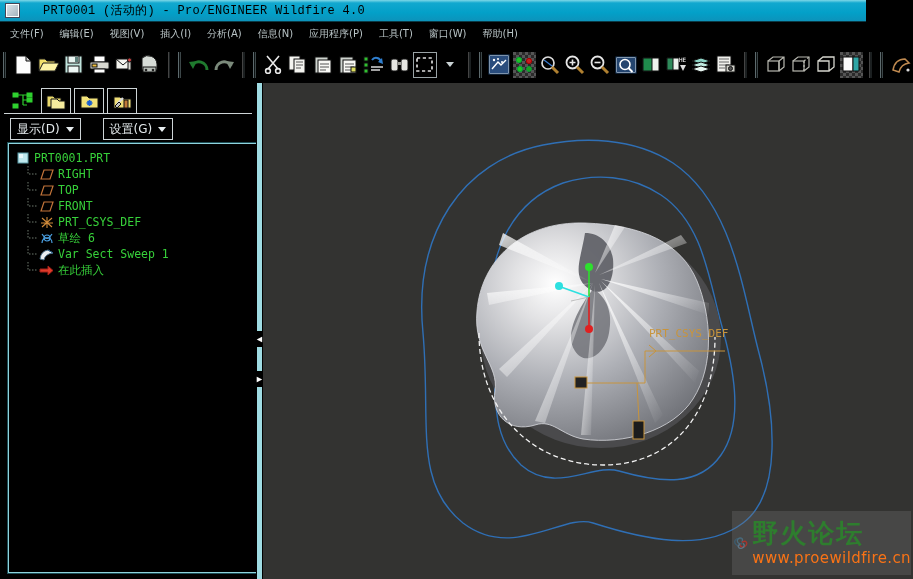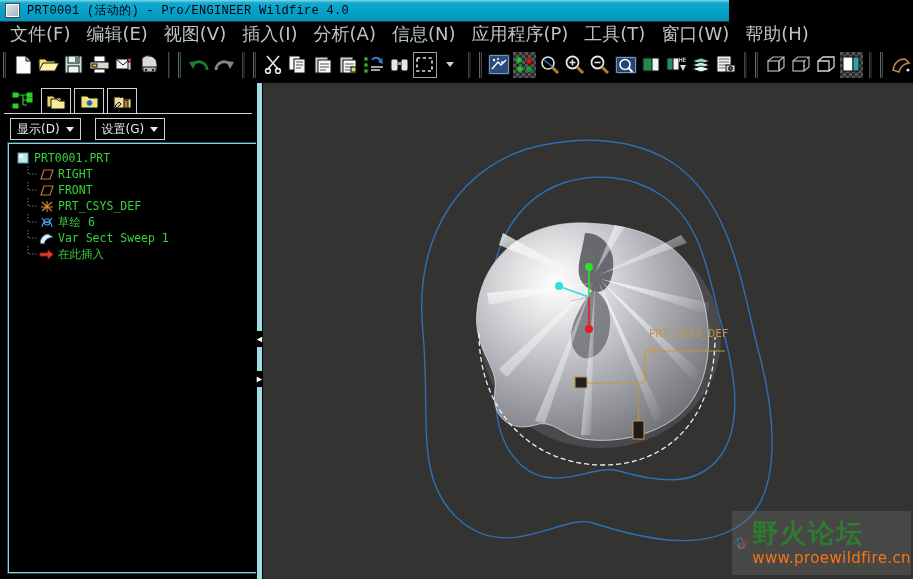--- a/index.html
+++ b/index.html
@@ -1,32 +1,32 @@
 <!DOCTYPE html>
 <html><head>
 <meta charset="utf-8">
 <style>
   html,body{margin:0;padding:0;background:#000;}
   body{width:913px;height:579px;overflow:hidden;
        font-family:"Liberation Sans","DejaVu Sans",sans-serif;}
   #app{position:relative;width:913px;height:579px;background:#000;overflow:hidden;}
 
   
-  .titlebar{position:absolute;left:0;top:0;width:729px;height:22px;
+  .titlebar{position:absolute;left:0;top:0;width:866px;height:22px;
     background:linear-gradient(180deg,#7fd8e8 0%,#12a8cf 14%,#03a0c8 60%,#0c93bb 100%);
-    border-bottom:1px solid #0a3a46;display:flex;align-items:center;padding-left:5px;box-sizing:border-box;}
+    border-bottom:1px solid #0a3a46;display:flex;align-items:center;padding-left:5px;box-sizing:border-box;gap:16px;}
   .titlebar .winicon{width:13px;height:13px;background:linear-gradient(135deg,#dfe8ee,#9fb0bb);
     border:1px solid #445; margin-right:7px;box-shadow:inset 0 0 0 1px #fff;}
   .titlebar .ttext{font-family:"Liberation Mono","DejaVu Sans Mono",monospace;
     font-size:12px;color:#000;letter-spacing:.3px;white-space:nowrap;}
 
   
   .menubar{position:absolute;left:0;top:23px;width:913px;height:22px;background:#000;
     display:flex;align-items:center;padding-left:10px;box-sizing:border-box;}
-  .menuitem{font-size:18px;color:#b9c4c6;margin-right:16px;white-space:nowrap;cursor:default;
+  .menuitem{font-size:10px;color:#b9c4c6;margin-right:16px;white-space:nowrap;cursor:default;
     font-family:"DejaVu Sans","Liberation Sans",sans-serif;}
 
   
   .toolbar{position:absolute;left:0;top:46px;width:913px;height:37px;background:#000;
     display:flex;align-items:center;}
   .tgrip{width:4px;height:26px;margin:0 4px 0 3px;
     background:linear-gradient(90deg,#5d6a6d 0 1px,#0c1112 1px 2px,#3c4648 2px 3px,#000 3px 4px);}
   .tbtn{width:25px;height:26px;margin:0 1px;display:flex;align-items:center;justify-content:center;
     position:relative;box-sizing:border-box;}
   .tbtn.framed{border:1px solid #9aa3a6;}
@@ -41,21 +41,21 @@
   .navpanel{position:absolute;left:0;top:83px;width:256px;height:496px;background:#000;}
   .navtabs{position:absolute;left:8px;top:1px;height:30px;display:flex;align-items:flex-end;}
   .ntab{width:30px;height:26px;margin-right:3px;display:flex;align-items:center;justify-content:center;
      box-sizing:border-box;}
   .ntab.box{border:1px solid #cdd4d6;border-bottom:none;background:#000;}
   .navborder{position:absolute;left:4px;top:30px;width:248px;height:3px;
      background:linear-gradient(180deg,#cdd4d6 0 1px,#000 1px 3px);}
 
   .navbtns{position:absolute;left:10px;top:35px;display:flex;}
   .navbtn{height:20px;border:1px solid #cdd4d6;background:#000;color:#e4eaec;font-size:12px;
-    display:flex;align-items:center;padding:0 6px;margin-right:14px;white-space:nowrap;
+    display:flex;align-items:center;padding:0 6px;margin-right:22px;white-space:nowrap;
     font-family:"DejaVu Sans","Liberation Sans",sans-serif;}
   .navbtn .caret{border-top-color:#e8eef0;margin-left:6px;margin-right:0;}
 
   .treebox{position:absolute;left:8px;top:60px;width:264px;height:430px;background:#000;
     border:1px solid #8fd3dd;box-sizing:border-box;
     box-shadow:inset 0 0 0 1px #000, 0 0 0 1px #1d4e56;}
   .treeinner{position:absolute;left:6px;top:6px;right:4px;bottom:2px;overflow:hidden;}
   .trow{display:flex;align-items:center;height:16px;font-size:11.5px;white-space:nowrap;
     font-family:"DejaVu Sans Mono","Liberation Mono",monospace;}
   .trow .tlabel{margin-left:4px;}
@@ -446,20 +446,33 @@
               </svg>
           </span>
           <span class="ticon">
             <svg width="14" height="11" viewBox="0 0 14 11">
                 <path d="M4 1h9l-3 9H1z" fill="none" stroke="#c4753a" stroke-width="1.2"></path>
               </svg>
           </span>
           <span class="tlabel grn">RIGHT</span>
         </div>
 
+        <div class="trow" style="padding-left:10px">
+          <span class="tdash">
+            <svg width="14" height="16" viewBox="0 0 14 16">
+                <path d="M3 0v8h9" stroke="#6f7a6f" fill="none" stroke-dasharray="1.5 1.5"></path>
+              </svg>
+          </span>
+          <span class="ticon">
+            <svg width="14" height="11" viewBox="0 0 14 11">
+                <path d="M4 1h9l-3 9H1z" fill="none" stroke="#c4753a" stroke-width="1.2"></path>
+              </svg>
+          </span>
+          <span class="tlabel grn">TOP</span>
+        </div>
 
         <div class="trow" style="padding-left:10px">
           <span class="tdash">
             <svg width="14" height="16" viewBox="0 0 14 16">
                 <path d="M3 0v8h9" stroke="#6f7a6f" fill="none" stroke-dasharray="1.5 1.5"></path>
               </svg>
           </span>
           <span class="ticon">
             <svg width="14" height="11" viewBox="0 0 14 11">
                 <path d="M4 1h9l-3 9H1z" fill="none" stroke="#c4753a" stroke-width="1.2"></path>

